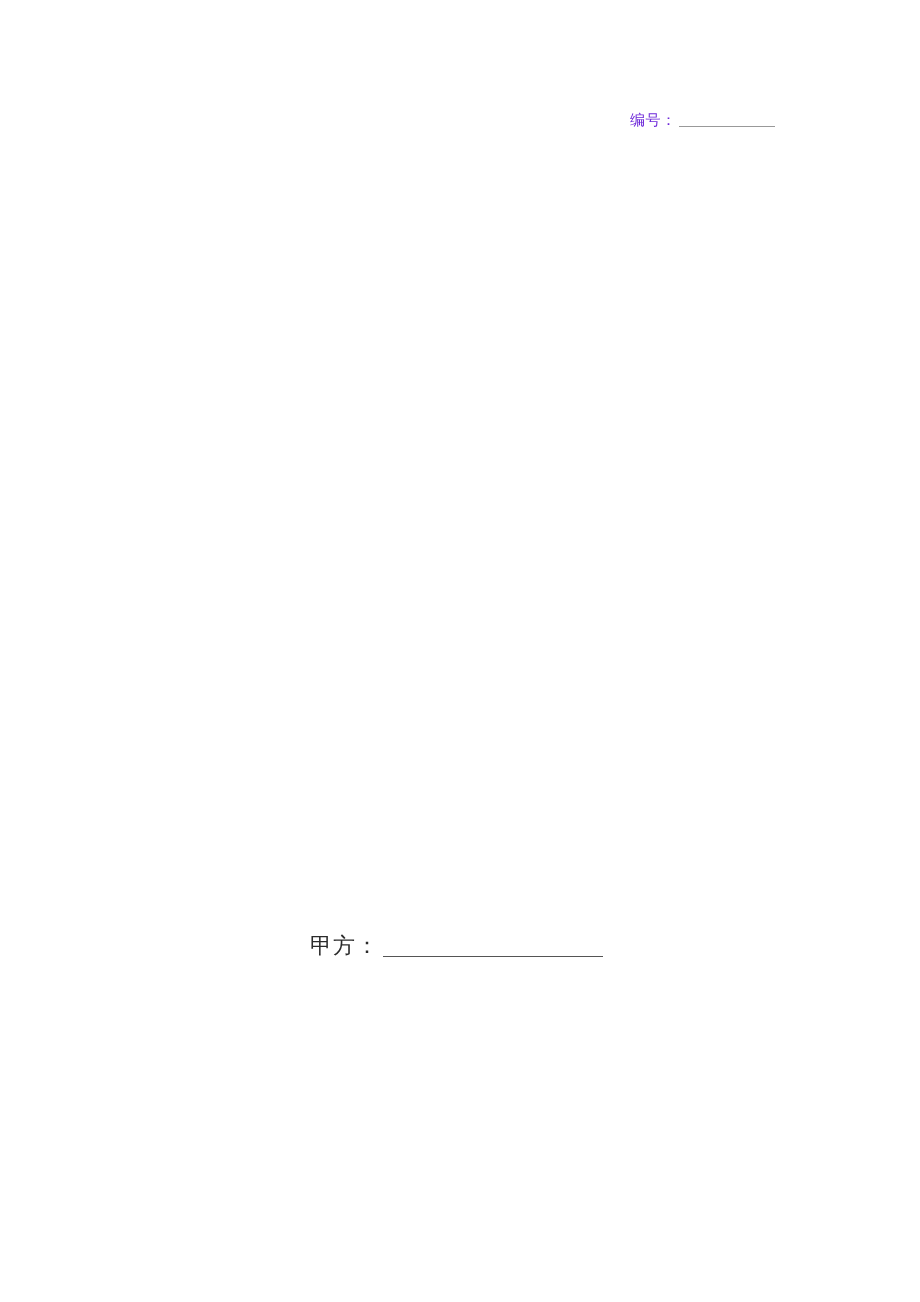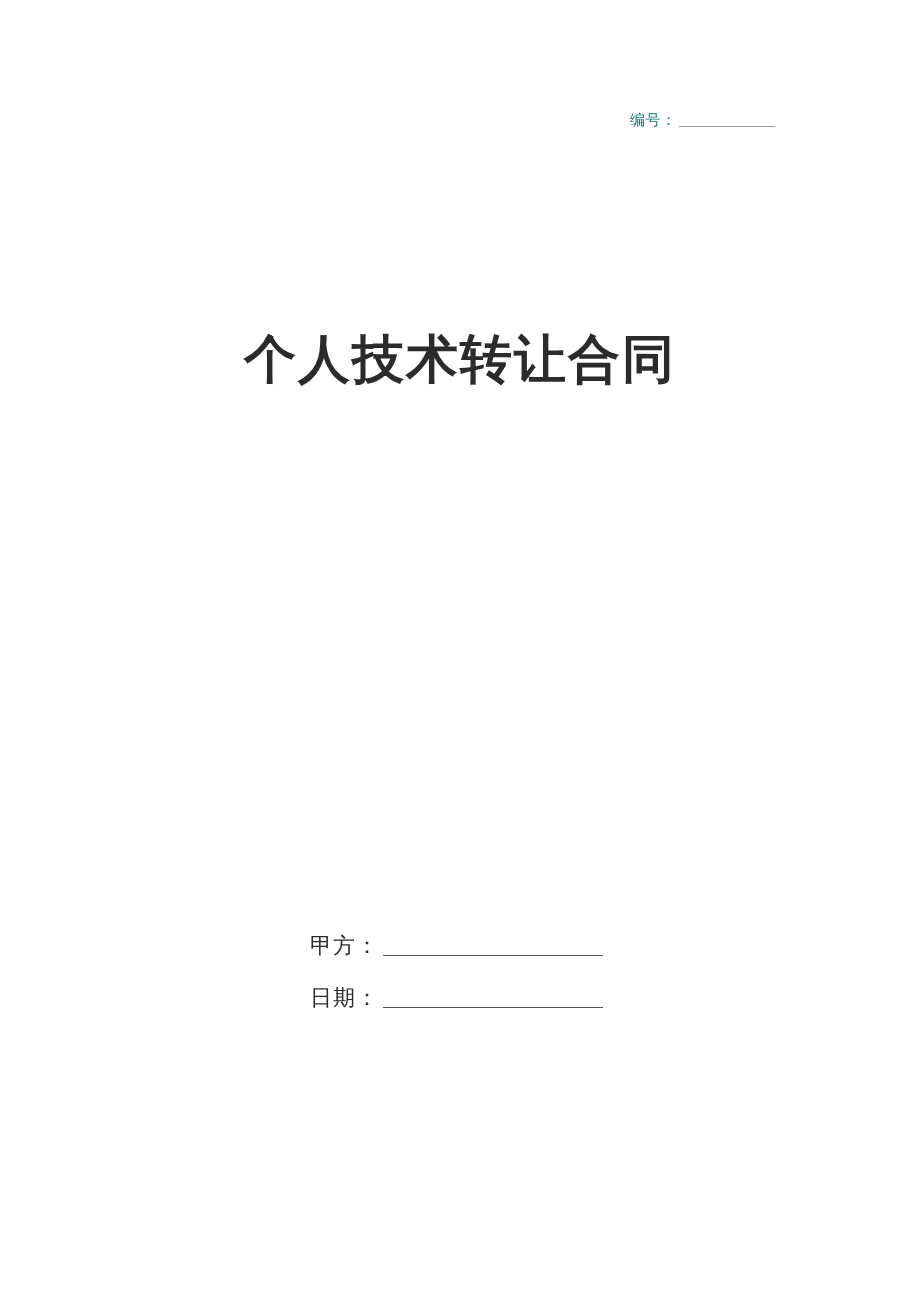--- a/index.html
+++ b/index.html
@@ -23,21 +23,21 @@
   }
 
   
   .doc-number {
     position: absolute;
     top: 112px;
     left: 630px;
     display: flex;
     align-items: flex-end;
     font-size: 15px;
-    color: #0f766e;
+    color: #6d28d9;
     letter-spacing: 0.5px;
   }
   .doc-number .label {
     white-space: nowrap;
     line-height: 1;
   }
   .doc-number .blank {
     display: inline-block;
     width: 96px;
     border-bottom: 1px solid #999;
@@ -61,20 +61,21 @@
 
   
   .sign-block {
     position: absolute;
     top: 935px;
     left: 310px;
     width: 400px;
   }
   .sign-row {
     display: flex;
+    align-items: flex-end;
     margin-bottom: 30px;
     font-size: 22px;
     color: #2b2b2b;
     letter-spacing: 1px;
   }
   .sign-row:last-child {
     margin-bottom: 0;
   }
   .sign-row .sign-label {
     white-space: nowrap;
@@ -91,30 +92,25 @@
 </head>
 <body>
 
 <div class="page">
 
   <div class="doc-number">
     <span class="label">编号：</span>
     <span class="blank"></span>
   </div>
 
-  <div class="doc-title">个人技术转让合同</div>
 
   <div class="sign-block">
 
     <div class="sign-row">
       <span class="sign-label">甲方：</span>
       <span class="sign-blank"></span>
     </div>
 
 
-    <div class="sign-row">
-      <span class="sign-label">日期：</span>
-      <span class="sign-blank"></span>
-    </div>
 
   </div>
 
 </div>
 
 </body></html>

